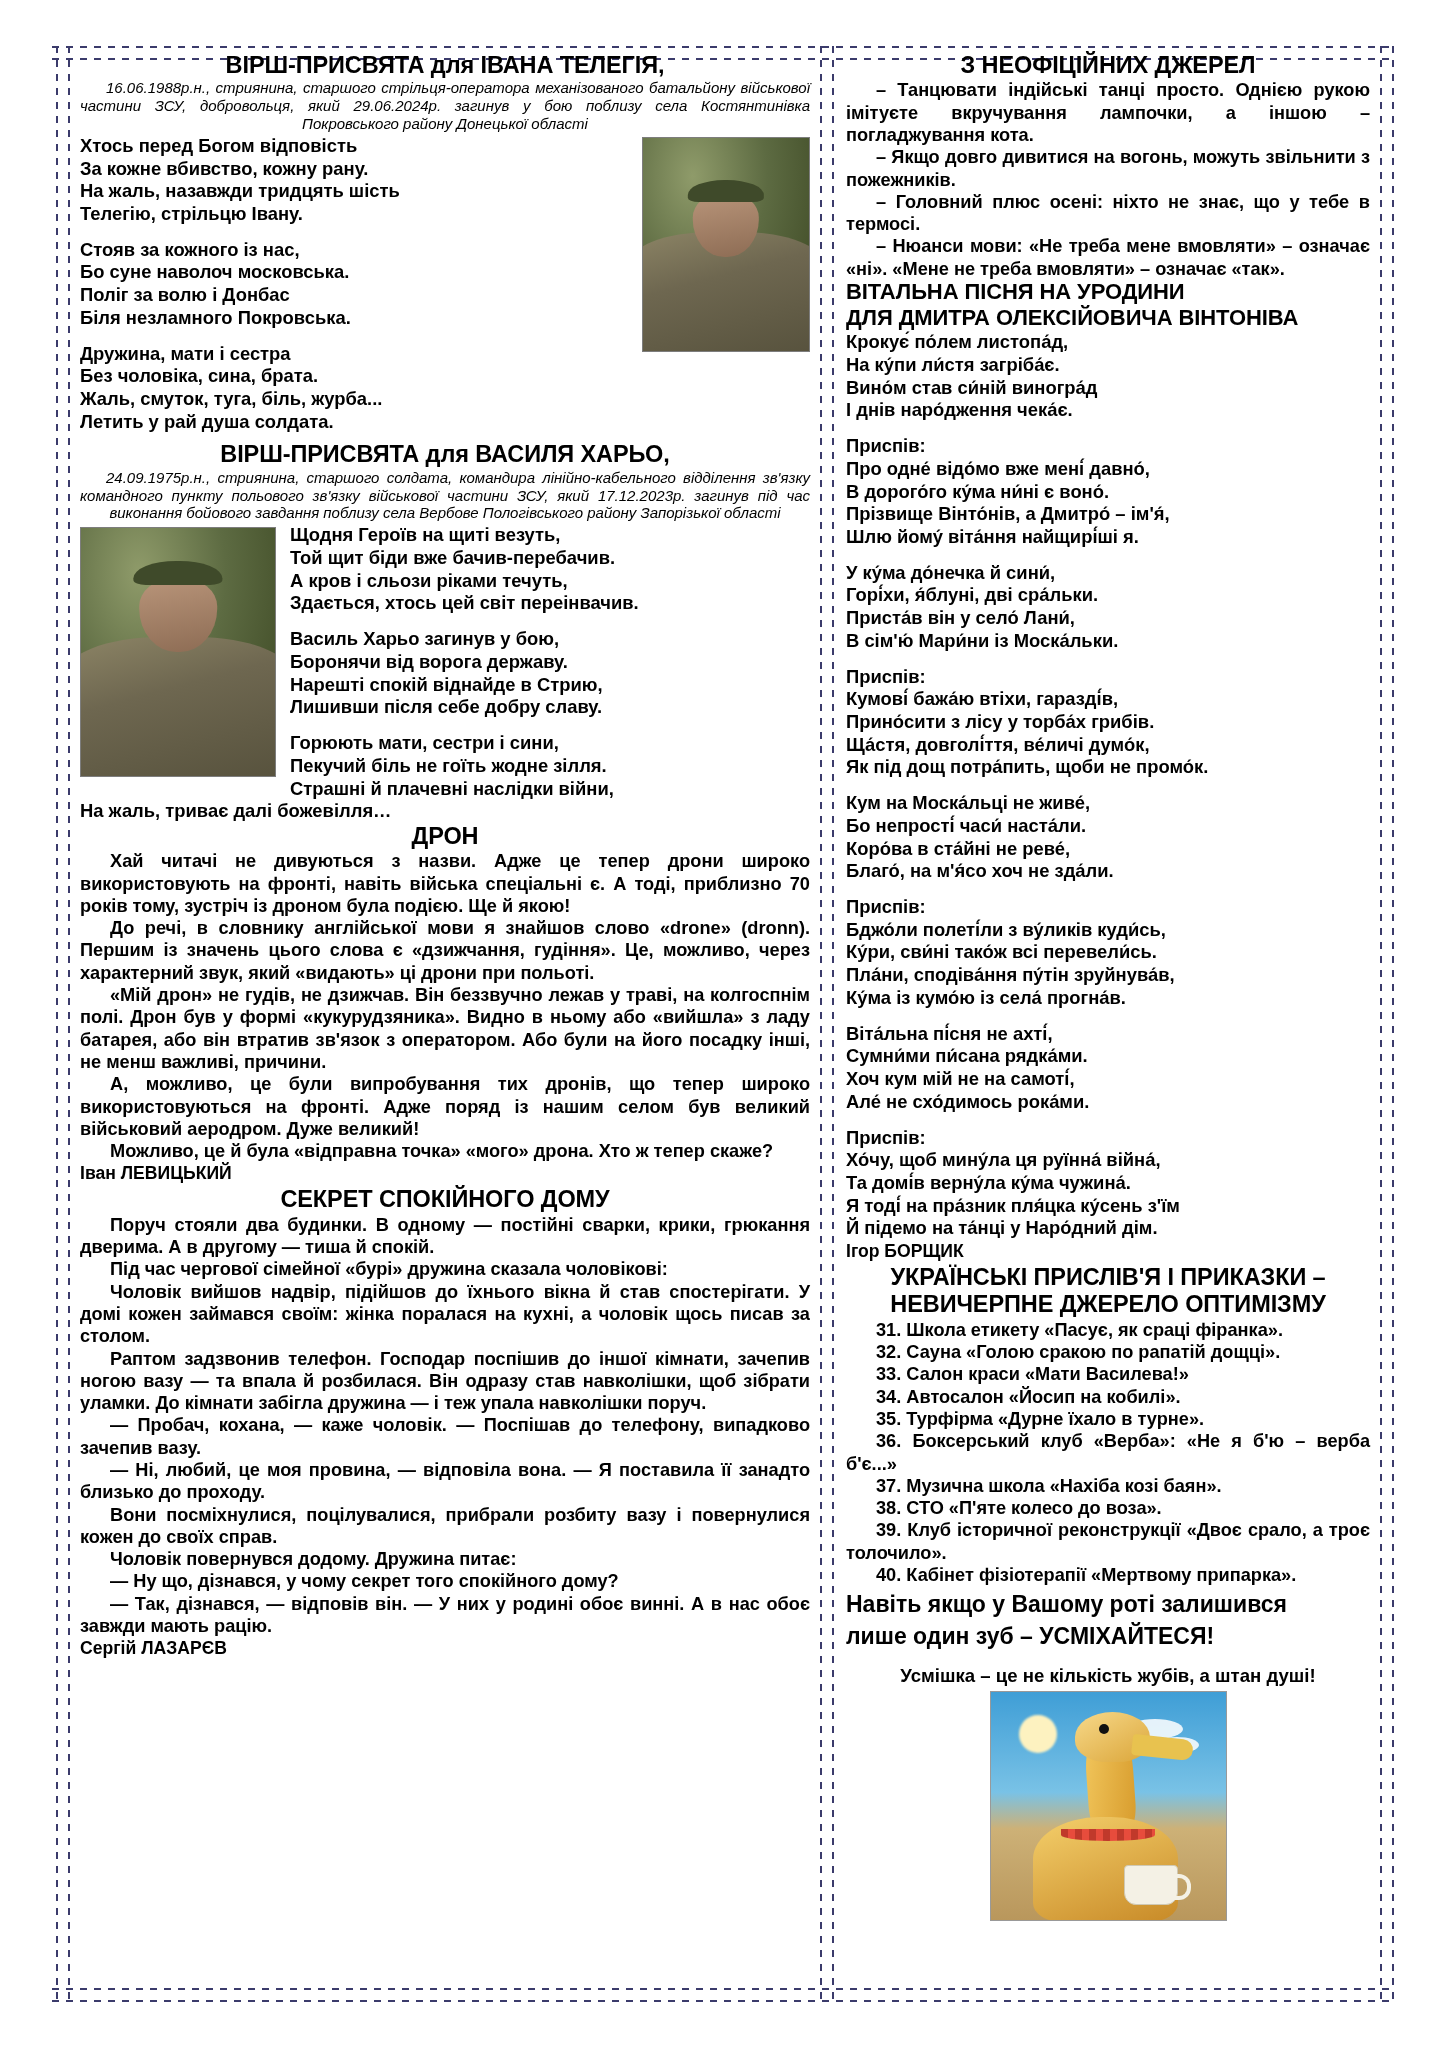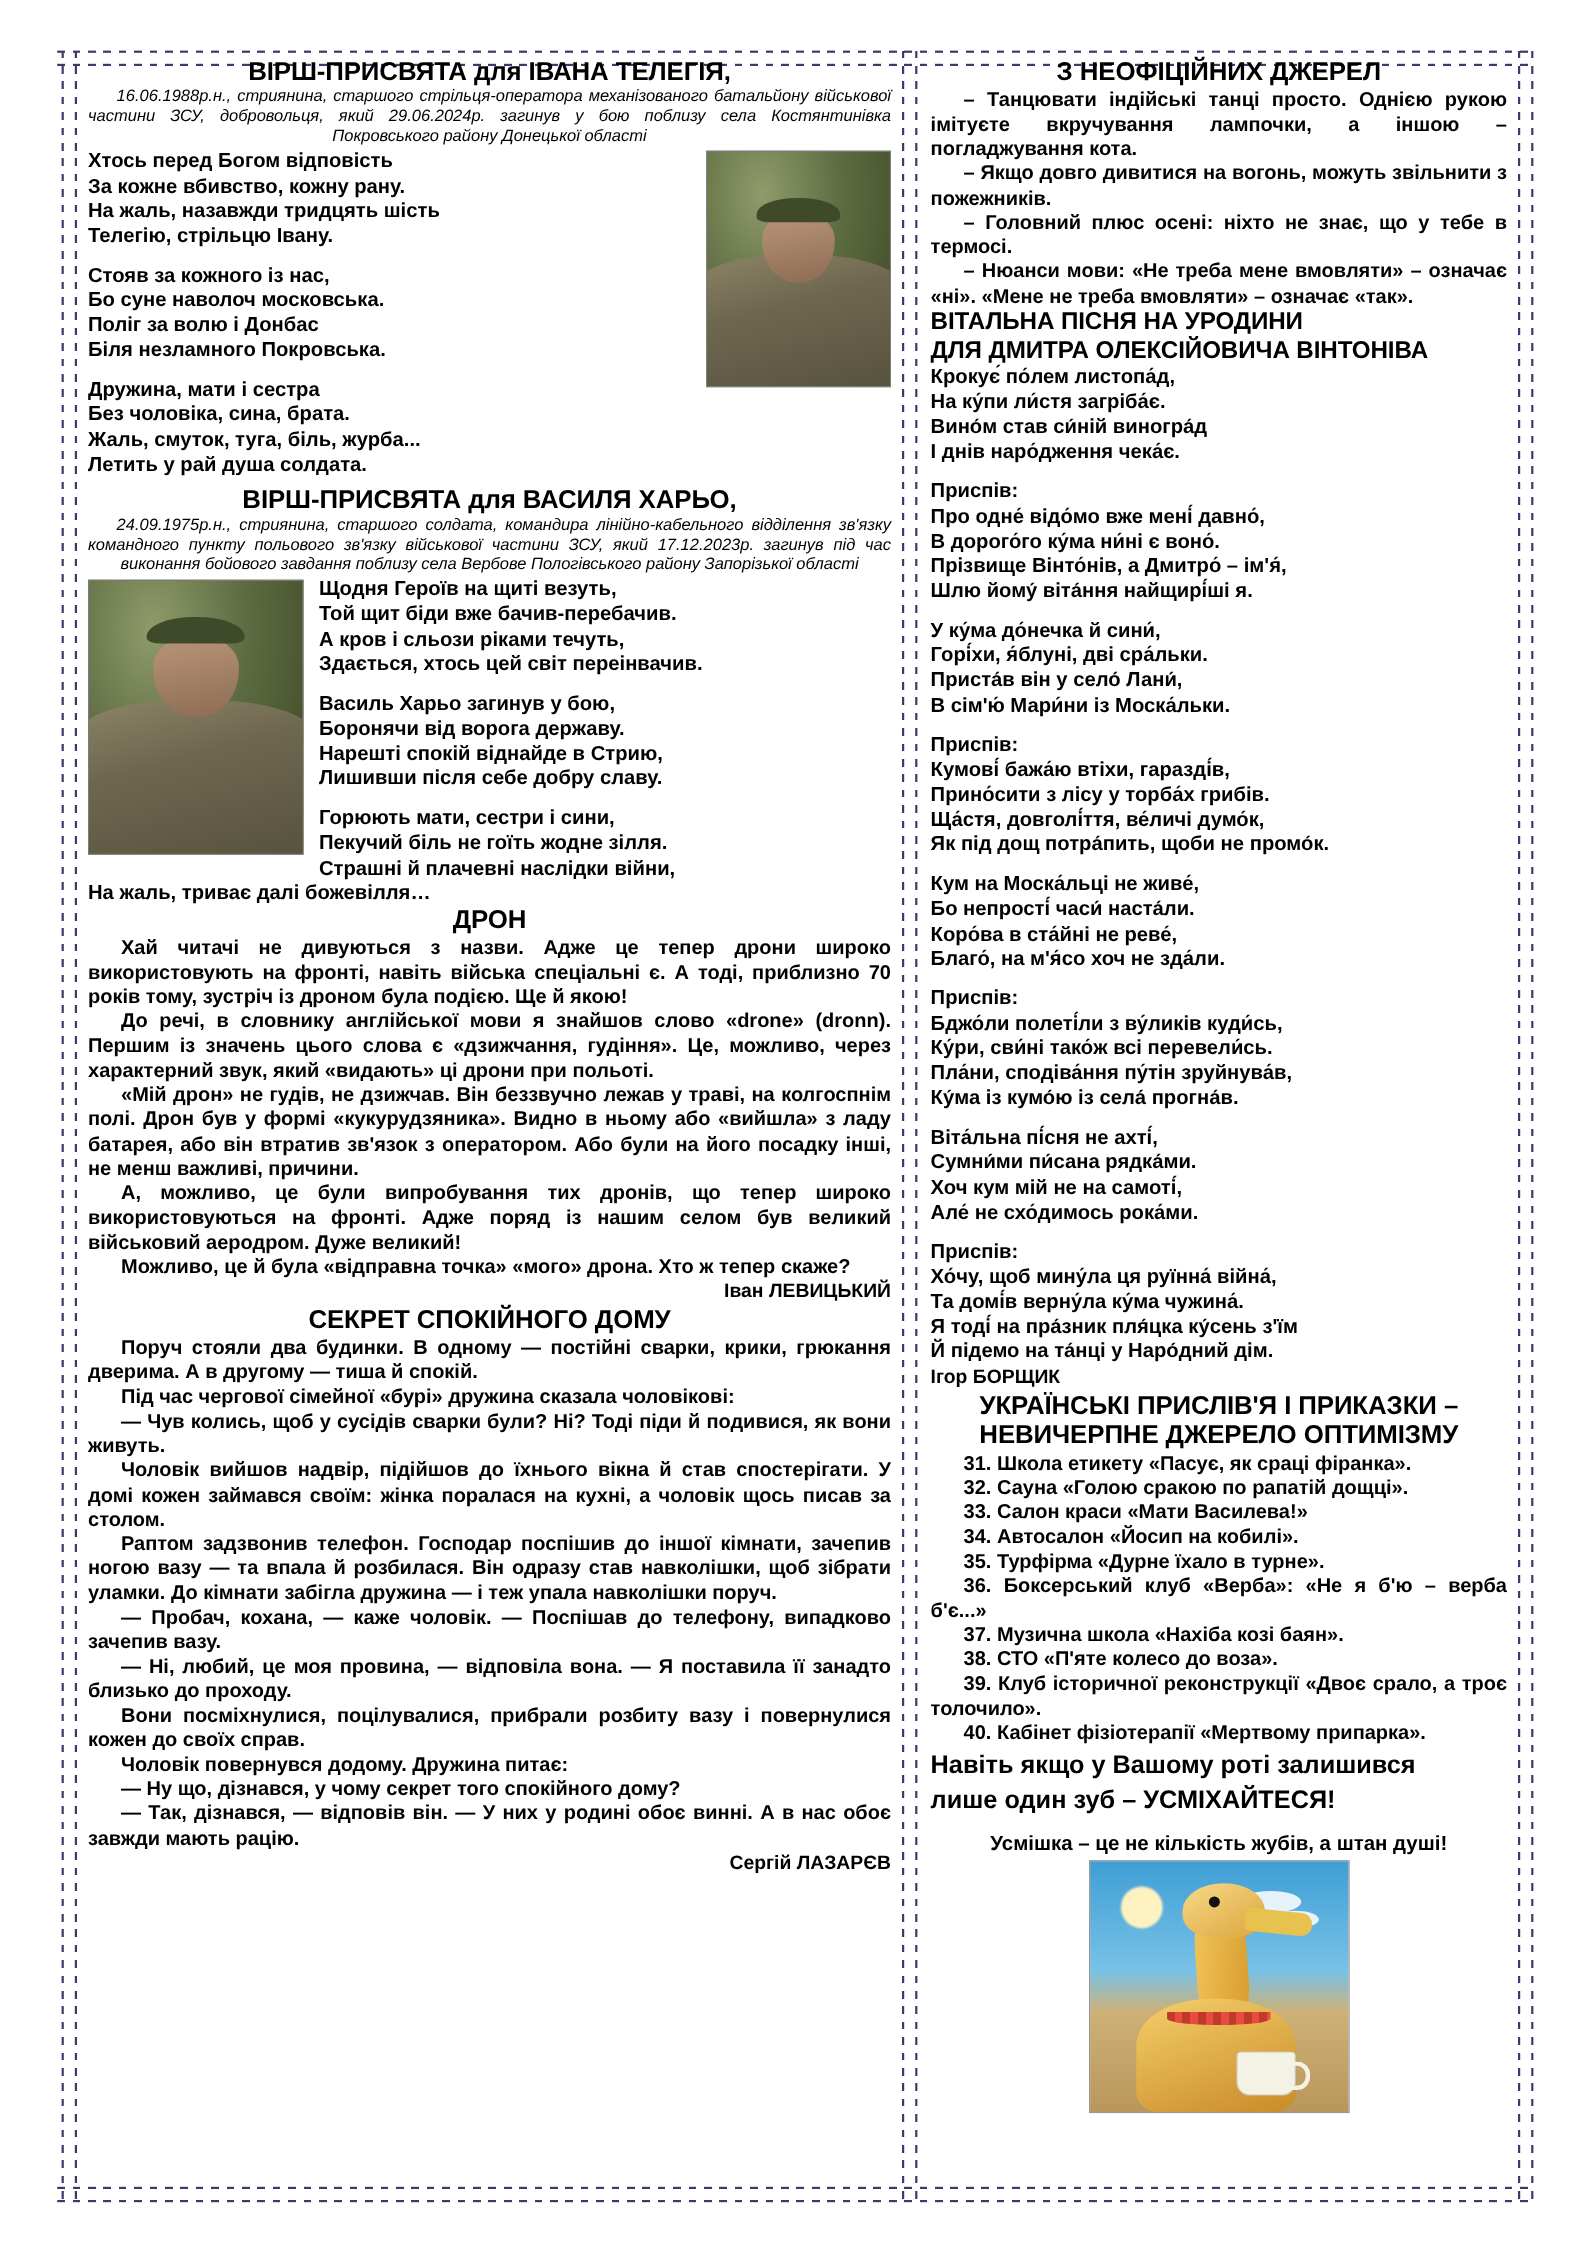--- a/index.html
+++ b/index.html
@@ -90,21 +90,21 @@
     font-weight: bold;
     line-height: 1.225;
     text-align: justify;
     margin: 0;
   }
   .body-txt p { margin: 0; text-indent: 30px; }
 
   .byline {
     font-size: 17.6px;
     font-weight: bold;
-    text-align: right;
+    text-align: left;
     margin: 1px 0 2px 0;
   }
   .byline.l { text-align: left; }
 
   .photo {
     border: 1px solid #7d7d7d;
     background: #6d7b52;
     position: relative;
     overflow: hidden;
   }
@@ -298,21 +298,20 @@
           <p>Можливо, це й була «відправна точка» «мого» дрона. Хто ж тепер скаже?</p>
         </div>
         <div class="byline">Іван ЛЕВИЦЬКИЙ</div>
       </section>
 
       <section>
         <h2 class="head">СЕКРЕТ СПОКІЙНОГО ДОМУ</h2>
         <div class="body-txt">
           <p>Поруч стояли два будинки. В одному — постійні сварки, крики, грюкання дверима. А в другому — тиша й спокій.</p>
           <p>Під час чергової сімейної «бурі» дружина сказала чоловікові:</p>
-          <p>— Чув колись, щоб у сусідів сварки були? Ні? Тоді піди й подивися, як вони живуть.</p>
           <p>Чоловік вийшов надвір, підійшов до їхнього вікна й став спостерігати. У домі кожен займався своїм: жінка поралася на кухні, а чоловік щось писав за столом.</p>
           <p>Раптом задзвонив телефон. Господар поспішив до іншої кімнати, зачепив ногою вазу — та впала й розбилася. Він одразу став навколішки, щоб зібрати уламки. До кімнати забігла дружина — і теж упала навколішки поруч.</p>
           <p>— Пробач, кохана, — каже чоловік. — Поспішав до телефону, випадково зачепив вазу.</p>
           <p>— Ні, любий, це моя провина, — відповіла вона. — Я поставила її занадто близько до проходу.</p>
           <p>Вони посміхнулися, поцілувалися, прибрали розбиту вазу і повернулися кожен до своїх справ.</p>
           <p>Чоловік повернувся додому. Дружина питає:</p>
           <p>— Ну що, дізнався, у чому секрет того спокійного дому?</p>
           <p>— Так, дізнався, — відповів він. — У них у родині обоє винні. А в нас обоє завжди мають рацію.</p>
         </div>
         <div class="byline">Сергій ЛАЗАРЄВ</div>

